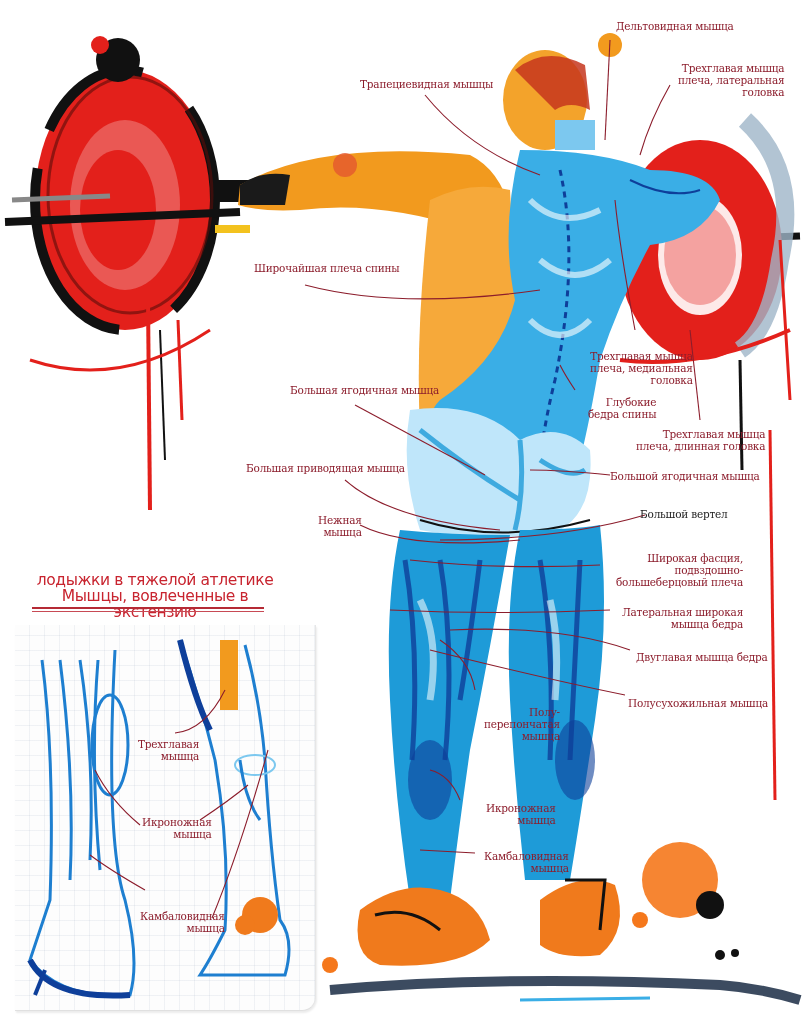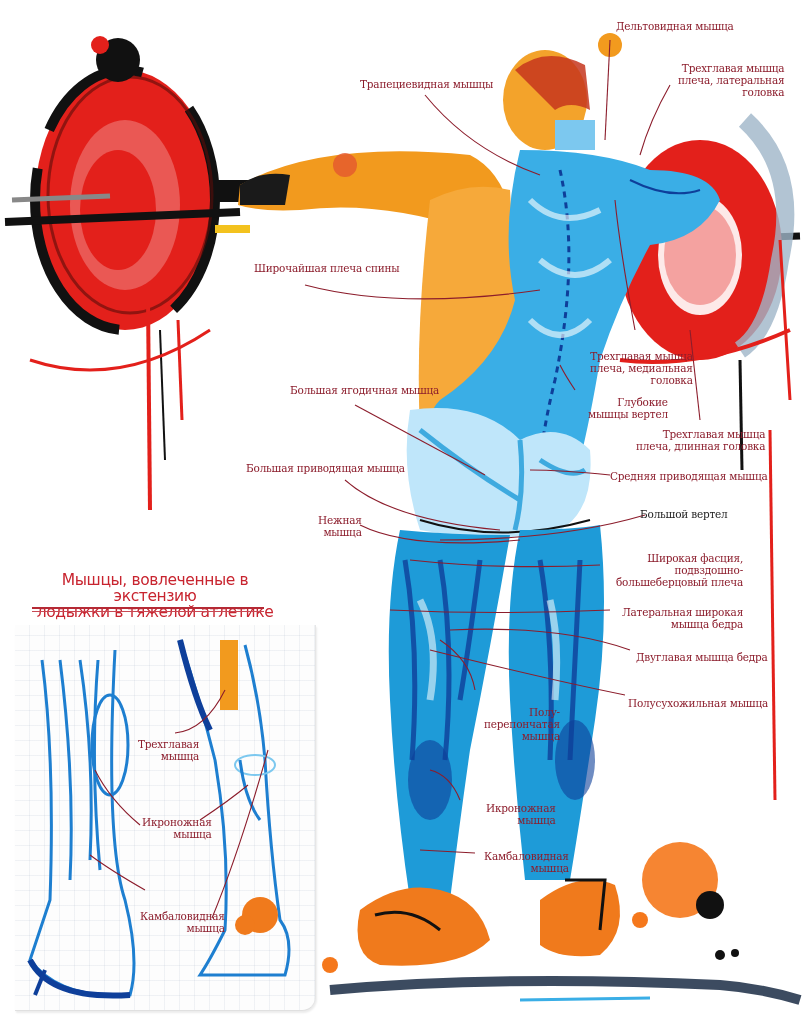--- a/index.html
+++ b/index.html
@@ -142,22 +142,22 @@
       <path d="M625 695 Q550 680 430 650"></path>
       <path d="M475 690 Q470 660 440 640"></path>
       <path d="M460 800 Q450 775 430 770"></path>
       <path d="M475 853 L420 850"></path>
     </g>
 
   </svg>
 
   <div class="inset"></div>
   <div class="inset-title">
+    <div>лодыжки в тяжелой атлетике</div>
     <div>Мышцы, вовлеченные в экстензию</div>
-    <div>лодыжки в тяжелой атлетике</div>
   </div>
   <div class="inset-underline"></div>
   <div class="inset-underline2"></div>
 
   <svg class="art" viewBox="0 0 805 1024">
     <g stroke="#1e7fd0" fill="none" stroke-width="3">
       <path d="M42 660 Q55 760 50 900 Q40 930 30 960 Q60 1000 130 995 Q140 960 125 900 Q105 840 115 650"></path>
       <path d="M60 660 Q75 780 70 880 M80 660 Q95 760 90 860 M98 660 Q90 760 100 870"></path>
       <ellipse cx="110" cy="745" rx="18" ry="50" stroke="#1e7fd0"></ellipse>
       <path d="M30 960 Q50 1000 130 995" stroke="#0e3f9a" stroke-width="6"></path>
@@ -189,29 +189,29 @@
     <div>головка</div>
   </div>
   <div class="lbl" style="left:254px; top:262px;">Широчайшая плеча спины</div>
   <div class="lbl" style="left:590px; top:350px;">
     <div>Трехглавая мышца</div>
     <div>плеча, медиальная</div>
     <div>головка</div>
   </div>
   <div class="lbl" style="left:588px; top:396px;">
     <div>Глубокие</div>
-    <div>мышцы вертел</div>
+    <div>бедра спины</div>
   </div>
   <div class="lbl" style="left:282px; top:384px;margin-left:8px;">Большая ягодичная мышца</div>
   <div class="lbl" style="left:636px; top:428px;">
     <div>Трехглавая мышца</div>
     <div>плеча, длинная головка</div>
   </div>
   <div class="lbl" style="left:246px; top:462px;">Большая приводящая мышца</div>
-  <div class="lbl" style="left:610px; top:470px;">Средняя приводящая мышца</div>
+  <div class="lbl" style="left:610px; top:470px;">Большой ягодичная мышца</div>
   <div class="lbl dark" style="left:640px; top:508px;">Большой вертел</div>
   <div class="lbl" style="left:318px; top:514px;">
     <div>Нежная</div>
     <div>мышца</div>
   </div>
   <div class="lbl" style="left:616px; top:552px;">
     <div>Широкая фасция,</div>
     <div>подвздошно-</div>
     <div>большеберцовый плеча</div>
   </div>

